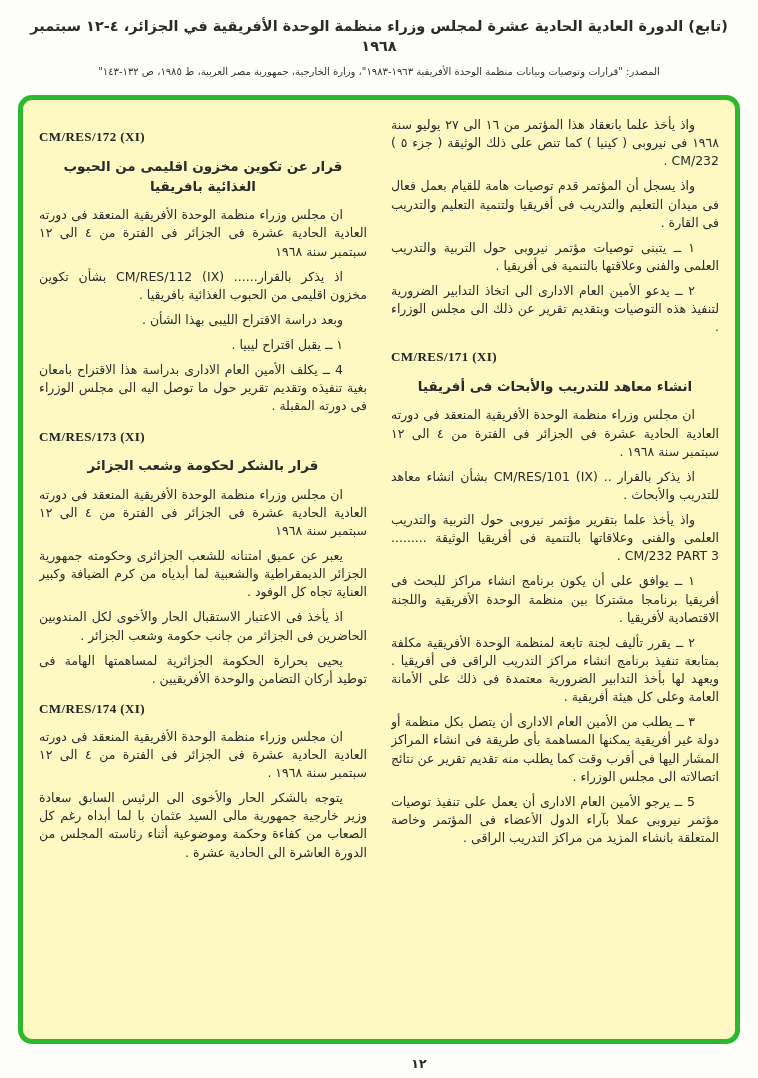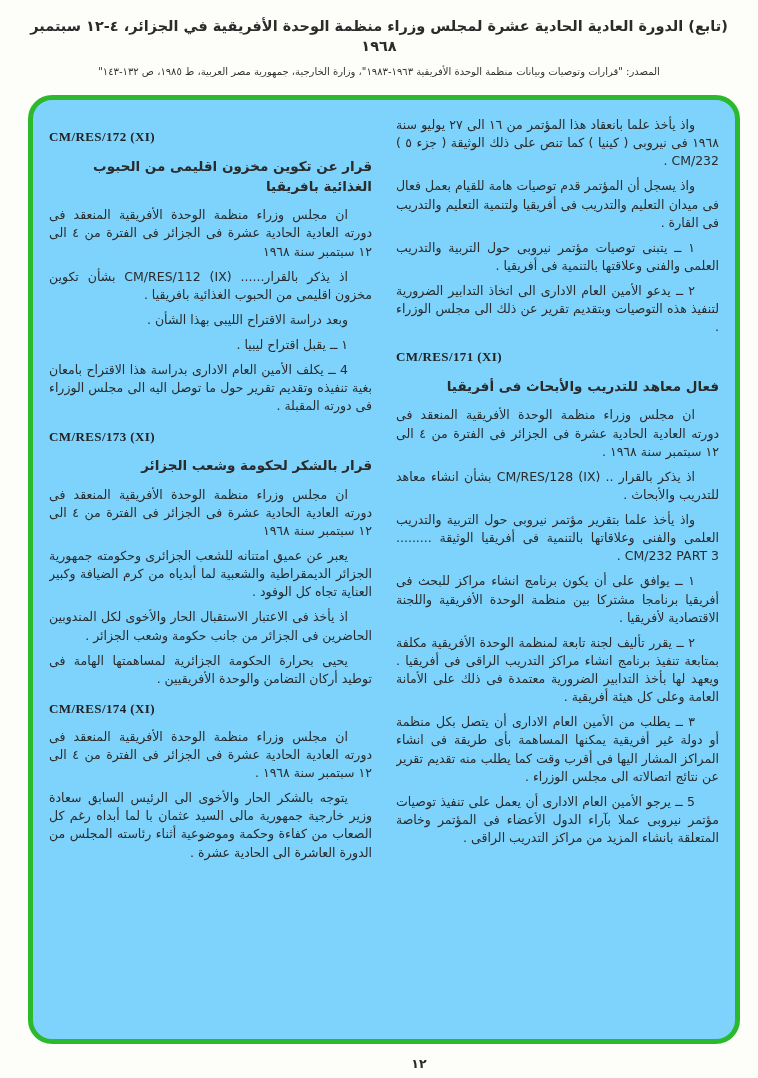--- a/index.html
+++ b/index.html
@@ -24,46 +24,45 @@
     margin-top: 9px;
     color: #333;
   }
   .frame {
     position: absolute;
     top: 95px;
     left: 18px;
     right: 18px;
     bottom: 34px;
     border: 5px solid #2db92d;
-    border-radius: 24px;
+    border-radius: 14px;
     padding: 16px 16px;
     box-sizing: border-box;
-    background: #7dd3fc;
-    margin-left: 10px;
+    background: #fef9c3;
   }
   .columns {
     display: flex;
     flex-direction: row;
     gap: 24px;
     height: 100%;
     overflow: hidden;
     direction: rtl;
   }
   .col {
     flex: 1 1 0;
     min-width: 0;
     font-size: 12.5px;
     line-height: 1.45;
     text-align: justify;
     overflow: hidden;
   }
   .block { margin: 0 0 7px 0; }
   .block.paragraph { text-indent: 24px; }
   .block.heading {
-    text-align: right;
+    text-align: center;
     font-weight: bold;
     font-size: 13.5px;
     margin: 4px 0 10px 0;
     line-height: 1.5;
   }
   .block.code {
     direction: ltr;
     text-align: left;
     font-family: "Liberation Serif", serif;
     font-weight: bold;
@@ -94,23 +93,23 @@
   </div>
 
   <div class="frame" style="border-color: rgb(45, 185, 45);">
     <div class="columns">
       <div class="col">
           <div class="block paragraph">واذ يأخذ علما بانعقاد هذا المؤتمر من ١٦ الى ٢٧ يوليو سنة ١٩٦٨ فى نيروبى ( كينيا ) كما تنص على ذلك الوثيقة ( جزء ٥ ) CM/232 .</div>
           <div class="block paragraph">واذ يسجل أن المؤتمر قدم توصيات هامة للقيام بعمل فعال فى ميدان التعليم والتدريب فى أفريقيا ولتنمية التعليم والتدريب فى القارة .</div>
           <div class="block paragraph">١ ــ يتبنى توصيات مؤتمر نيروبى حول التربية والتدريب العلمى والفنى وعلاقتها بالتنمية فى أفريقيا .</div>
           <div class="block paragraph">٢ ــ يدعو الأمين العام الادارى الى اتخاذ التدابير الضرورية لتنفيذ هذه التوصيات وبتقديم تقرير عن ذلك الى مجلس الوزراء .</div>
           <div class="block code">CM/RES/171 (XI)</div>
-          <div class="block heading">فعال معاهد للتدريب والأبحاث فى أفريقيا</div>
+          <div class="block heading">انشاء معاهد للتدريب والأبحاث فى أفريقيا</div>
           <div class="block paragraph">ان مجلس وزراء منظمة الوحدة الأفريقية المنعقد فى دورته العادية الحادية عشرة فى الجزائر فى الفترة من ٤ الى ١٢ سبتمبر سنة ١٩٦٨ .</div>
-          <div class="block paragraph">اذ يذكر بالقرار .. CM/RES/128 (IX) بشأن انشاء معاهد للتدريب والأبحاث .</div>
+          <div class="block paragraph">اذ يذكر بالقرار .. CM/RES/101 (IX) بشأن انشاء معاهد للتدريب والأبحاث .</div>
           <div class="block paragraph">واذ يأخذ علما بتقرير مؤتمر نيروبى حول التربية والتدريب العلمى والفنى وعلاقاتها بالتنمية فى أفريقيا الوثيقة ......... CM/232 PART 3 .</div>
           <div class="block paragraph">١ ــ يوافق على أن يكون برنامج انشاء مراكز للبحث فى أفريقيا برنامجا مشتركا بين منظمة الوحدة الأفريقية واللجنة الاقتصادية لأفريقيا .</div>
           <div class="block paragraph">٢ ــ يقرر تأليف لجنة تابعة لمنظمة الوحدة الأفريقية مكلفة بمتابعة تنفيذ برنامج انشاء مراكز التدريب الراقى فى أفريقيا . ويعهد لها بأخذ التدابير الضرورية معتمدة فى ذلك على الأمانة العامة وعلى كل هيئة أفريقية .</div>
           <div class="block paragraph">٣ ــ يطلب من الأمين العام الادارى أن يتصل بكل منظمة أو دولة غير أفريقية يمكنها المساهمة بأى طريقة فى انشاء المراكز المشار اليها فى أقرب وقت كما يطلب منه تقديم تقرير عن نتائج اتصالاته الى مجلس الوزراء .</div>
           <div class="block paragraph">5 ــ يرجو الأمين العام الادارى أن يعمل على تنفيذ توصيات مؤتمر نيروبى عملا بآراء الدول الأعضاء فى المؤتمر وخاصة المتعلقة بانشاء المزيد من مراكز التدريب الراقى .</div>
         </div>
       <div class="col">
           <div class="block code">CM/RES/172 (XI)</div>
           <div class="block heading">قرار عن تكوين مخزون اقليمى من الحبوب الغذائية بافريقيا</div>
           <div class="block paragraph">ان مجلس وزراء منظمة الوحدة الأفريقية المنعقد فى دورته العادية الحادية عشرة فى الجزائر فى الفترة من ٤ الى ١٢ سبتمبر سنة ١٩٦٨</div>

